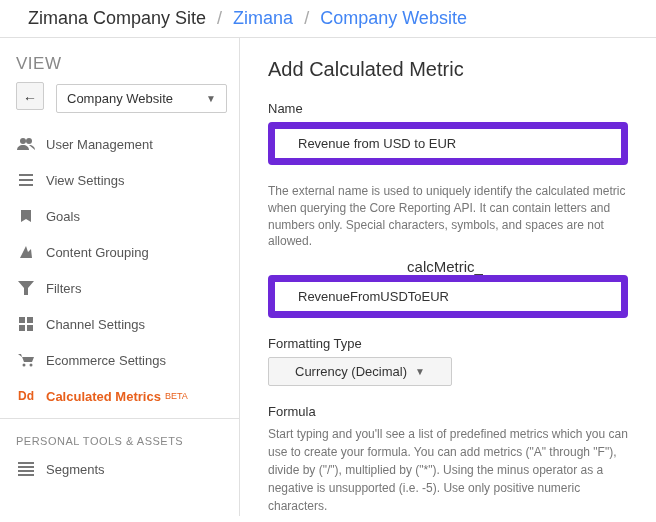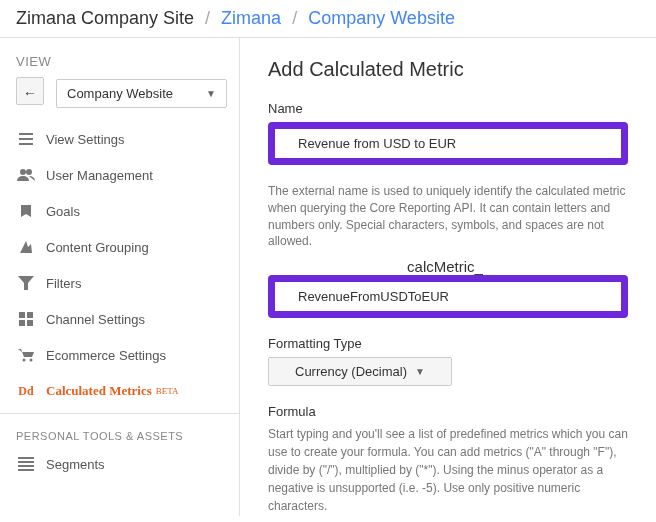--- a/index.html
+++ b/index.html
@@ -2,21 +2,21 @@
 <html><head>
   <meta charset="utf-8">
   <style>
     * { box-sizing: border-box; margin: 0; padding: 0; }
     body { font-family: Arial, sans-serif; font-size: 13px; color: #333; background: #fff; width: 656px; height: 522px; overflow: hidden; }
 
     
     .header {
       display: flex;
       align-items: center;
-      padding: 8px 16px;
+      padding: 8px 28px;
       border-bottom: 1px solid #e0e0e0;
       background: #fff;
     }
     .header-title {
       font-size: 18px;
       color: #333;
     }
     .header-title .separator {
       color: #aaa;
       margin: 0 6px;
@@ -35,21 +35,21 @@
     
     .sidebar {
       width: 240px;
       min-width: 240px;
       border-right: 1px solid #e0e0e0;
       background: #fff;
       overflow-y: auto;
       padding-top: 8px;
     }
     .view-label {
-      font-size: 13px;
+      font-size: 17px;
       color: #888;
       padding: 8px 16px 4px;
       letter-spacing: 0.5px;
     }
     .view-dropdown {
       display: flex;
       align-items: center;
       justify-content: space-between;
       margin: 4px 12px 12px;
       border: 1px solid #ccc;
@@ -83,21 +83,20 @@
       display: flex;
       align-items: center;
       padding: 8px 16px;
       cursor: pointer;
       color: #555;
       font-size: 13px;
     }
     .nav-item.active {
       color: #e8601c;
       font-weight: bold;
-      font-family: Liberation Serif, serif;
     }
     .nav-item .nav-icon {
       width: 20px;
       height: 20px;
       margin-right: 10px;
       display: flex;
       align-items: center;
       justify-content: center;
       color: #777;
       font-size: 14px;
@@ -220,39 +219,39 @@
       <div style="display:flex; align-items:center; padding: 0 4px 8px;">
         <div class="back-btn">←</div>
         <div class="view-dropdown" style="flex:1; margin:0 8px 0 0;">
           <span class="view-dropdown-text">Company Website</span>
           <span class="view-dropdown-arrow">▼</span>
         </div>
       </div>
 
       <div class="nav-item">
         <span class="nav-icon">
-          <svg width="16" height="16" viewBox="0 0 16 16" fill="#777">
-              <rect x="1" y="2" width="14" height="2"></rect>
-              <rect x="1" y="7" width="14" height="2"></rect>
-              <rect x="1" y="12" width="14" height="2"></rect>
-            </svg>
-        </span>
-        <span>View Settings</span>
-      </div>
-
-      <div class="nav-item">
-        <span class="nav-icon">
           <svg width="18" height="14" viewBox="0 0 18 14" fill="#777">
               <circle cx="6" cy="4" r="3"></circle>
               <circle cx="12" cy="4" r="3"></circle>
               <path d="M0 13c0-3 2.7-5 6-5s6 2 6 5"></path>
               <path d="M12 8c3.3 0 6 2 6 5"></path>
             </svg>
         </span>
         <span>User Management</span>
+      </div>
+
+      <div class="nav-item">
+        <span class="nav-icon">
+          <svg width="16" height="16" viewBox="0 0 16 16" fill="#777">
+              <rect x="1" y="2" width="14" height="2"></rect>
+              <rect x="1" y="7" width="14" height="2"></rect>
+              <rect x="1" y="12" width="14" height="2"></rect>
+            </svg>
+        </span>
+        <span>View Settings</span>
       </div>
 
       <div class="nav-item">
         <span class="nav-icon">
           <svg width="14" height="16" viewBox="0 0 14 16" fill="#777">
               <path d="M2 2 L2 14 L7 11 L12 14 L12 2 Z"></path>
             </svg>
         </span>
         <span>Goals</span>
       </div>

